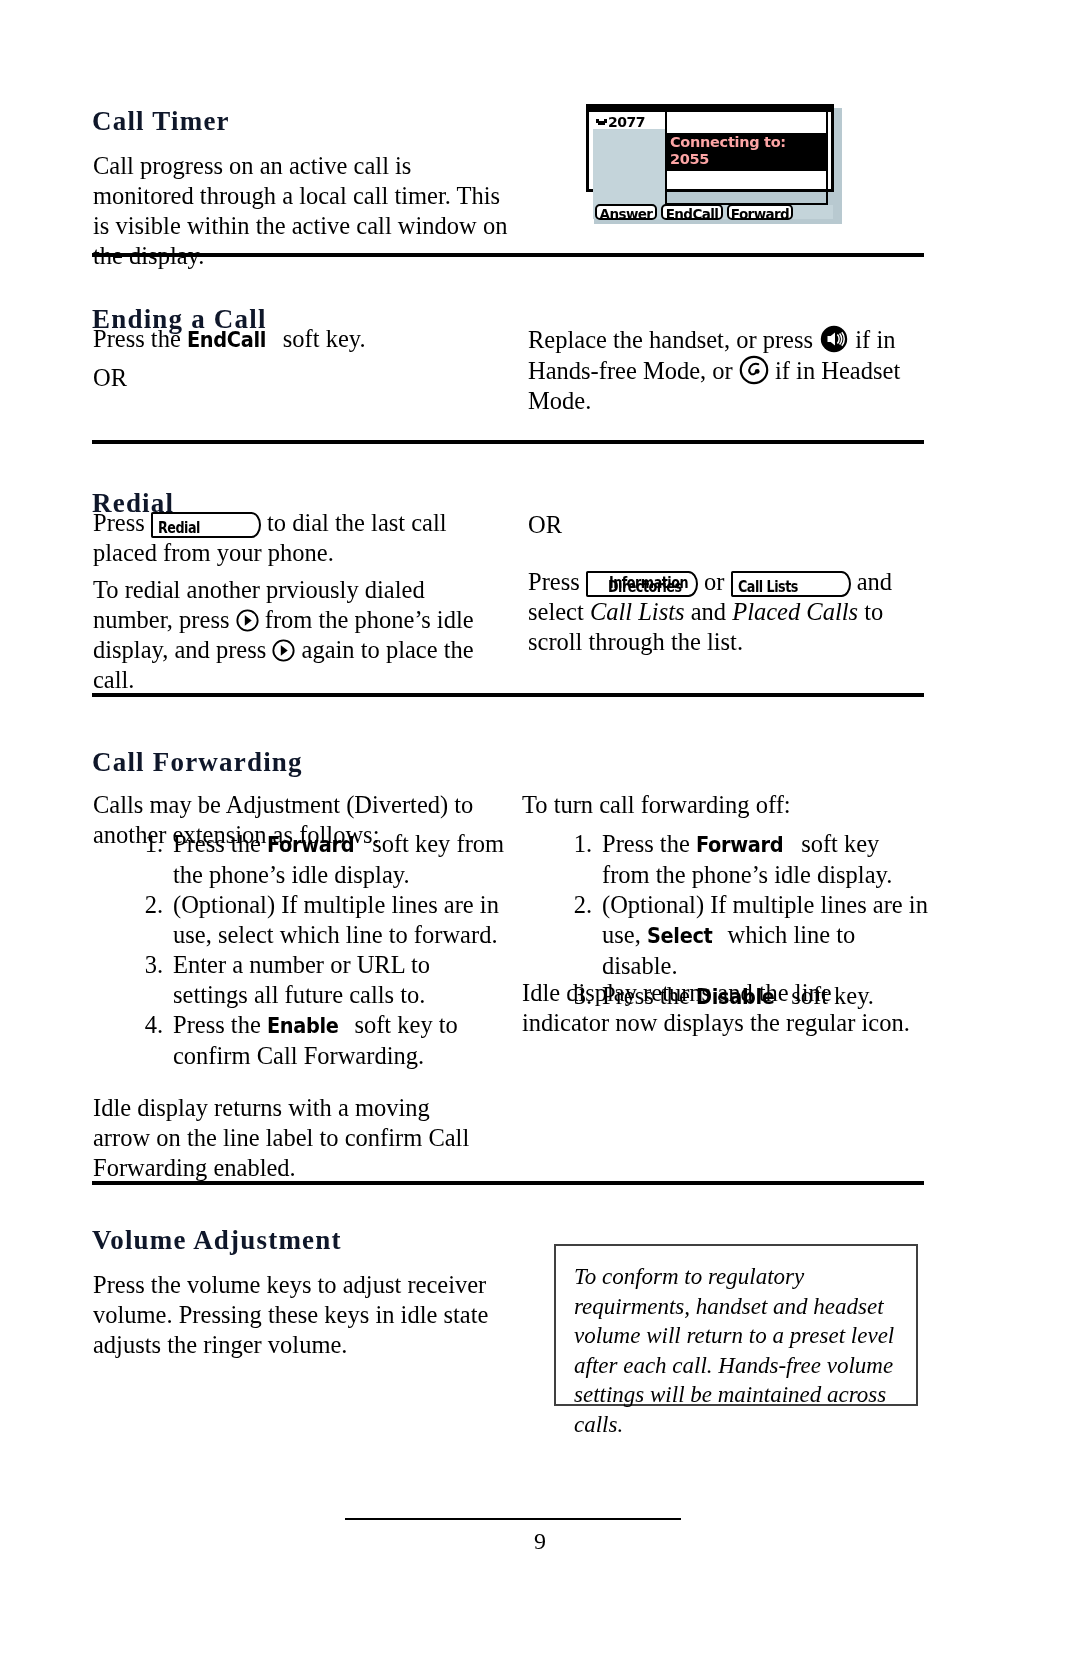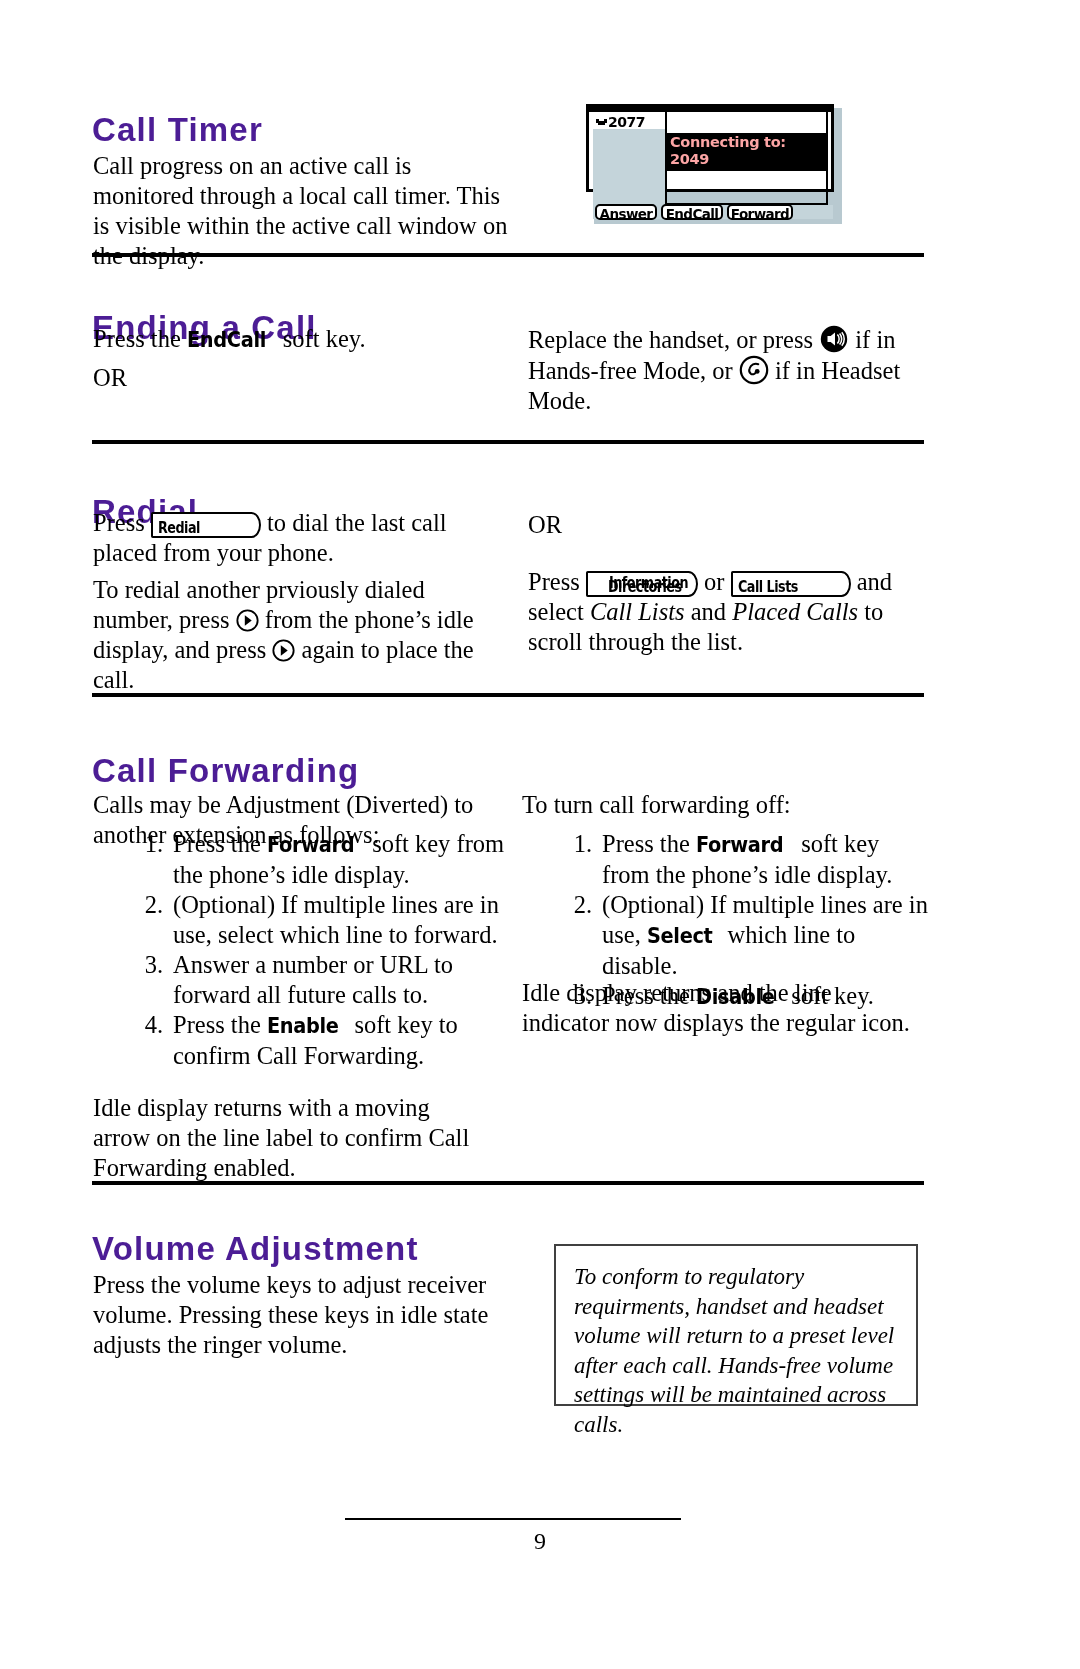--- a/index.html
+++ b/index.html
@@ -20,25 +20,25 @@
   
   .rule {
     position: absolute;
     left: 92px;
     width: 832px;
     height: 4px;
     background: #000000;
   }
   .sect-title {
     position: absolute;
-    font-family: Liberation Sans, sans-serif;
-    font-weight: bold;
-    font-size: 33px;
+    font-family: Liberation Serif, serif;
+    font-weight: bold;
+    font-size: 27px;
     letter-spacing: 1.2px;
-    color: #4c1d95;
+    color: #0f172a;
     white-space: nowrap;
   }
   .body-text {
     position: absolute;
     font-family: "Liberation Serif", serif;
     font-size: 24.5px;
     line-height: 30px;
     color: #000;
     text-align: left;
   }
@@ -254,21 +254,21 @@
       <div class="lcd-linelabel" style="left:6px; top:7px;">
         <svg width="13" height="11" viewBox="0 0 13 11" style="vertical-align:-1px">
           <path d="M1 2 h3 v2 h5 v-2 h3 v4 h-2 v2 h-7 v-2 h-2 z" fill="#000"></path>
         </svg><span>2077</span>
       </div>
 
       <div class="lcd-winborder" style="left:76px; top:3px; width:163px; height:95px;"></div>
 
       <div class="lcd-callbox" style="left:78px; top:5px; width:159px; height:38px;">
         <div>Connecting to:</div>
-        <div>2049</div>
+        <div>2055</div>
       </div>
 
       <div class="lcd-botstrip" style="left:4px; top:98px; width:240px; height:14px;"></div>
 
       <div class="softkey" style="left:6px; top:97px; width:62px; height:16px;">Answer</div>
       <div class="softkey" style="left:72px; top:97px; width:62px; height:16px;">EndCall</div>
       <div class="softkey" style="left:138px; top:97px; width:66px; height:16px;">Forward</div>
     </div>
   </div>
 
@@ -326,21 +326,21 @@
   <p class="body-text" style="left:93px; top:765px; width:400px;">Calls may be Adjustment (Diverted) to another extension as follows:</p>
 
   <ol class="steps" style="left:133px; top:829px; width:375px;">
     <li>
       <span class="num">1.</span><span>Press the </span><span class="sk">Forward</span><span> soft key from the phone’s idle display.</span>
     </li>
     <li>
       <span class="num">2.</span><span>(Optional) If multiple lines are in use, select which line to forward.</span>
     </li>
     <li>
-      <span class="num">3.</span><span>Answer a number or URL to forward all future calls to.</span>
+      <span class="num">3.</span><span>Enter a number or URL to settings all future calls to.</span>
     </li>
     <li>
       <span class="num">4.</span><span>Press the </span><span class="sk">Enable</span><span> soft key to confirm Call Forwarding.</span>
     </li>
   </ol>
 
   <p class="body-text" style="left:93px; top:1068px; width:400px;">Idle display returns with a moving arrow on the line label to confirm Call Forwarding enabled.</p>
 
   <p class="body-text" style="left:522px; top:765px; width:400px;">To turn call forwarding off:</p>
 

